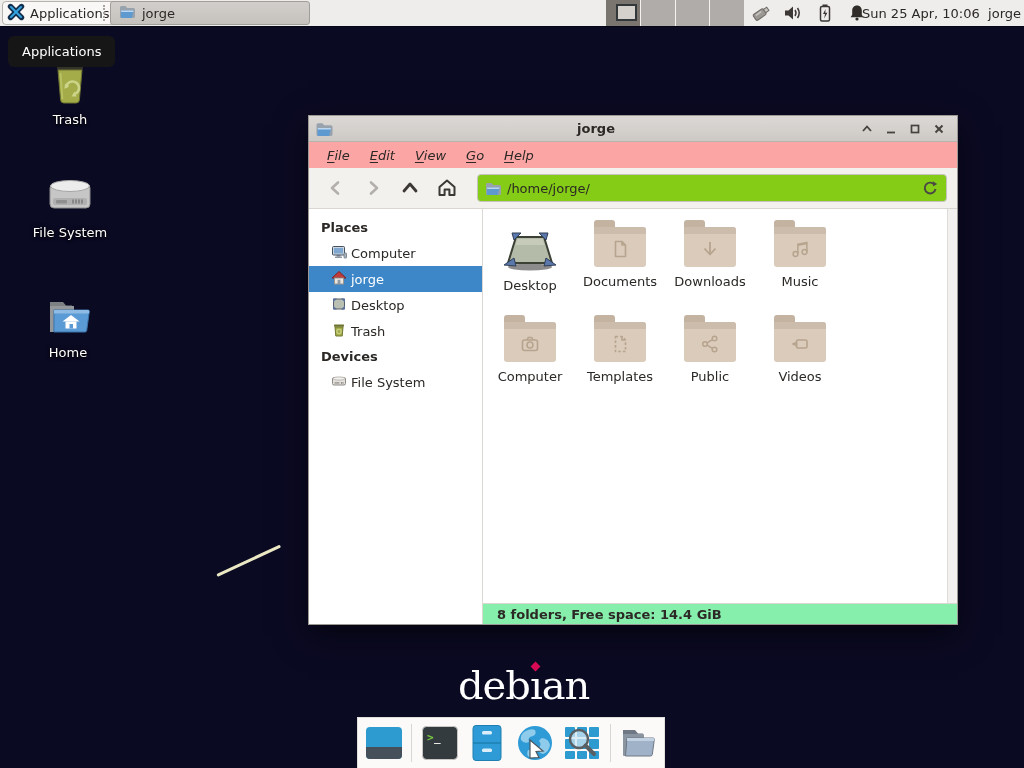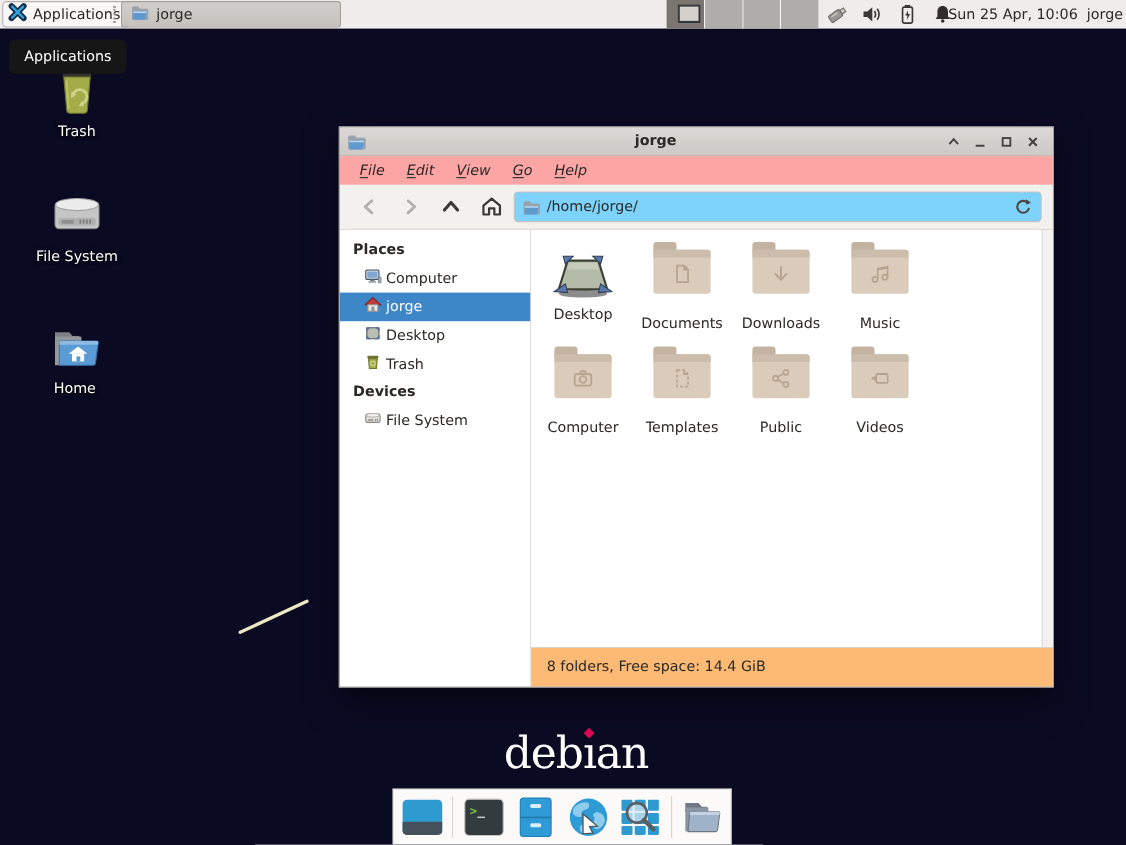--- a/index.html
+++ b/index.html
@@ -44,39 +44,39 @@
   #win { position:absolute; left:308px; top:115px; width:650px; height:510px; background:#f3f1ee; border:1px solid #9c9894; box-shadow:0 10px 30px rgba(0,0,0,.55); display:flex; flex-direction:column; }
   .titlebar { height:26px; background:linear-gradient(#dcd8d5,#cdc9c5); border-bottom:1px solid #b7b3af; display:flex; align-items:center; padding:0 6px; }
   .titlebar .title { flex:1; text-align:center; font-weight:bold; }
   .winbtns { display:flex; align-items:center; gap:8px; padding-right:4px; }
   .winbtn { width:16px; height:16px; display:flex; align-items:center; justify-content:center; }
   .menubar { height:26px; display:flex; align-items:center; padding-left:8px; background:#fca5a5;font-style:italic; }
   .menuitem { padding:4px 10px; }
   u { text-decoration:underline; text-underline-offset:2px; }
   .toolbar { height:41px; display:flex; align-items:center; padding:0 10px 0 10px; background:#f3f1ee; border-bottom:1px solid #d9d6d2; gap:3px; }
   .tbtn { width:34px; height:30px; display:flex; align-items:center; justify-content:center; border-radius:3px; }
-  .pathbar { flex:1; height:28px; margin-left:0; background:#7dd3fc; border:1px solid #c6c2be; border-radius:4px; display:flex; align-items:center; padding:0 4px 0 7px; gap:6px; }
+  .pathbar { flex:1; height:28px; margin-left:10px; background:#84cc16; border:1px solid #c6c2be; border-radius:4px; display:flex; align-items:center; padding:0 4px 0 7px; gap:6px; }
   .pathbar input { flex:1; border:none; outline:none; font:13px "DejaVu Sans","Liberation Sans",sans-serif; color:#2b2825; background:transparent; }
   .reload-btn { width:24px; height:24px; display:flex; align-items:center; justify-content:center; }
   .winbody { flex:1; display:flex; min-height:0; }
   .sidebar { width:174px; background:#fff; border-right:1px solid #dcd8d4; padding-top:6px; }
   .side-h { font-weight:bold; padding:5px 12px; }
   .side-row { height:26px; display:flex; align-items:center; gap:4px; padding-left:22px; }
   .side-row.sel { background:#3d87c8; color:#fff; }
   .rightpane { flex:1; display:flex; flex-direction:column; min-width:0; }
   .fileview { flex:1; position:relative; background:#fff; overflow:hidden; }
   .grid { display:flex; flex-wrap:wrap; padding:10px 12px 0 2px; width:456px; }
   .cell { width:90px; height:95px; display:flex; flex-direction:column; align-items:center; }
-  .cell .flbl { margin-top:20px; }
+  .cell .flbl { margin-top:7px; }
   .folder { position:relative; width:52px; height:40px; margin-top:8px; background:#dacbbb; border-radius:3px; }
   .folder::before { content:""; position:absolute; top:-7px; left:0; width:21px; height:9px; background:#c4b3a1; border-radius:3px 3px 0 0; }
   .folder::after { content:""; position:absolute; top:0; left:0; right:0; height:7px; background:#ccbcab; border-radius:0 3px 0 0; }
   .folder svg { position:absolute; left:15px; top:11px; }
   .gutter { position:absolute; top:0; right:0; bottom:0; width:10px; background:#f3f1ef; border-left:1px solid #dedbd8; }
-  .statusbar { height:36px; background:#fdba74; border-top:1px solid #d9d6d2; display:flex; align-items:center; padding-left:14px; }
+  .statusbar { height:21px; background:#86efac; border-top:1px solid #d9d6d2; display:flex; align-items:center; padding-left:14px;font-weight:bold; }
 
   
   #dock { position:absolute; left:357px; top:717px; width:308px; height:51px; background:#fbfaf9; border:1px solid #e2e0de; border-bottom:none; display:flex; align-items:center; padding:0 6px; gap:8px; }
   .dock-sep { width:1px; height:38px; background:#d8d6d3; }
   .dock-ic { width:40px; height:40px; display:flex; align-items:center; justify-content:center; }
 </style>
 </head>
 <body>
 
 <div id="screen">

